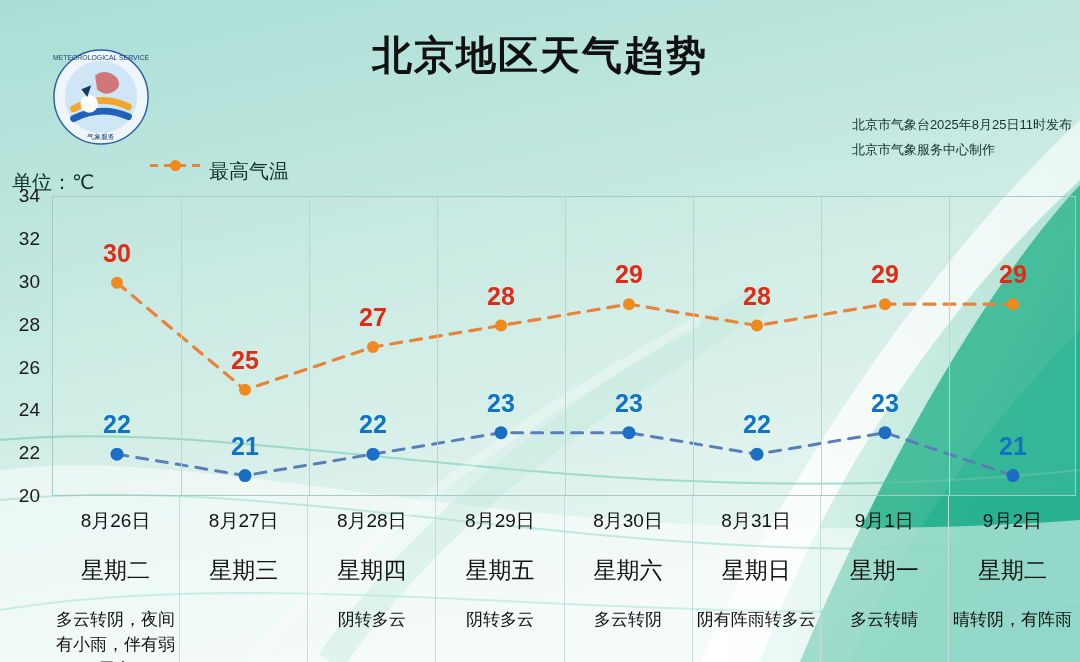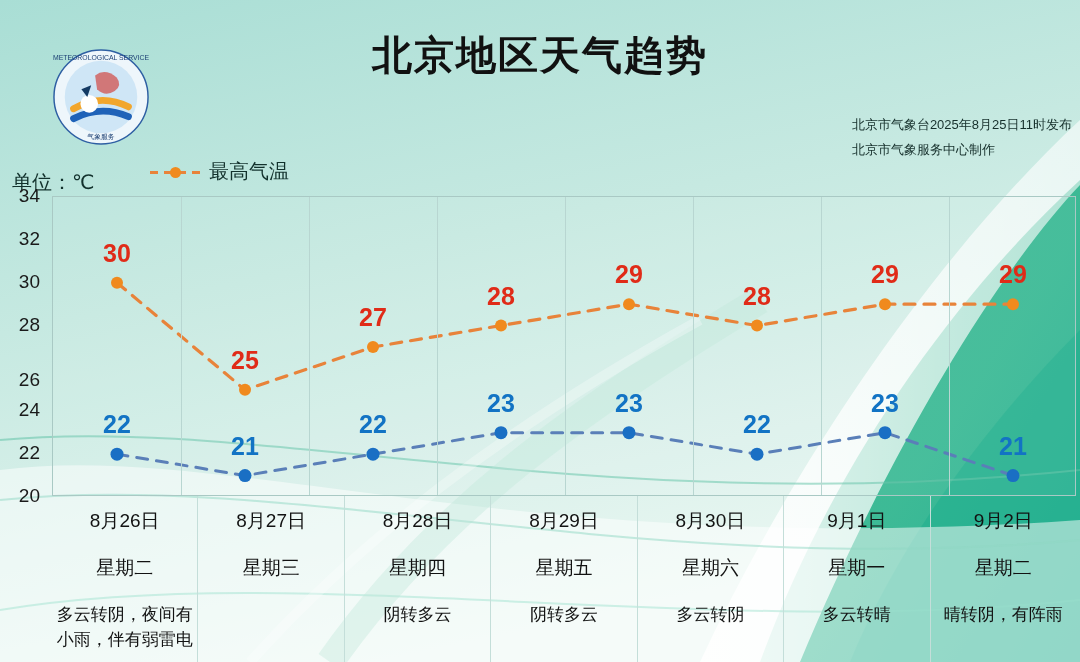--- a/index.html
+++ b/index.html
@@ -79,21 +79,20 @@
   .legend {
     position: absolute;
     left: 150px;
     top: 158px;
     display: flex;
     align-items: center;
     gap: 36px;
   }
   .legend-item {
     display: flex;
-    align-items: center;
     gap: 7px;
   }
   .legend-label {
     font-size: 20px;
     color: #12312c;
     white-space: nowrap;
   }
   .swatch { position: relative; width: 52px; height: 14px; }
   .swatch .dashline {
     position: absolute;
@@ -188,21 +187,21 @@
     padding-top: 12px;
   }
   .col:last-child { border-right: none; }
   .date {
     font-size: 19px;
     color: #121212;
     white-space: nowrap;
   }
   .weekday {
     margin-top: 21px;
-    font-size: 19px;
+    font-size: 23px;
     color: #121212;
     white-space: nowrap;
   }
   .desc {
     margin-top: 21px;
     font-size: 17px;
     color: #121212;
     line-height: 25px;
     text-align: center;
     padding: 0 4px;
@@ -280,21 +279,21 @@
           <span class="dot"></span>
       </span>
       <span class="legend-label">最高气温</span>
     </div>
   </div>
 
   <div class="yaxis" id="yaxis">
       <div class="ytick" style="top: 300px;">20</div>
       <div class="ytick" style="top: 257.143px;">22</div>
       <div class="ytick" style="top: 214.286px;">24</div>
-      <div class="ytick" style="top: 184px;">26</div>
+      <div class="ytick" style="top: 172px;">26</div>
       <div class="ytick" style="top: 128.571px;">28</div>
       <div class="ytick" style="top: 85.7143px;">30</div>
       <div class="ytick" style="top: 42.8571px;">32</div>
       <div class="ytick" style="top: 0px;">34</div>
     </div>
 
   <div class="chart-area" id="chart">
     <svg class="series-svg" id="series" viewBox="0 0 1024 300" preserveAspectRatio="none">
         <polyline points="64,85.71428571428572 192,192.85714285714286 320,150 448,128.57142857142858 576,107.14285714285714 704,128.57142857142858 832,107.14285714285714 960,107.14285714285714" fill="none" stroke="#e8833a" stroke-width="3.2" stroke-dasharray="11,9" stroke-linecap="round"></polyline>
         <circle cx="64" cy="85.71428571428572" r="6" fill="#f08a1e"></circle>
@@ -359,20 +358,25 @@
         <div class="date">8月29日</div>
         <div class="weekday">星期五</div>
         <div class="desc">阴转多云</div>
       </div>
       <div class="col">
         <div class="date">8月30日</div>
         <div class="weekday">星期六</div>
         <div class="desc">多云转阴</div>
       </div>
       <div class="col">
+        <div class="date">8月31日</div>
+        <div class="weekday">星期日</div>
+        <div class="desc">阴有阵雨转多云</div>
+      </div>
+      <div class="col">
         <div class="date">9月1日</div>
         <div class="weekday">星期一</div>
         <div class="desc">多云转晴</div>
       </div>
       <div class="col">
         <div class="date">9月2日</div>
         <div class="weekday">星期二</div>
         <div class="desc">晴转阴，有阵雨</div>
       </div>
     </div>

